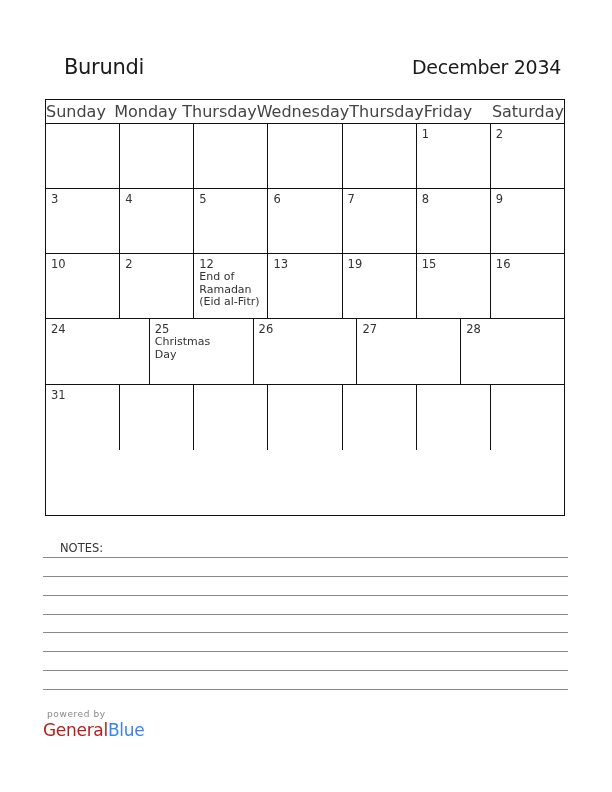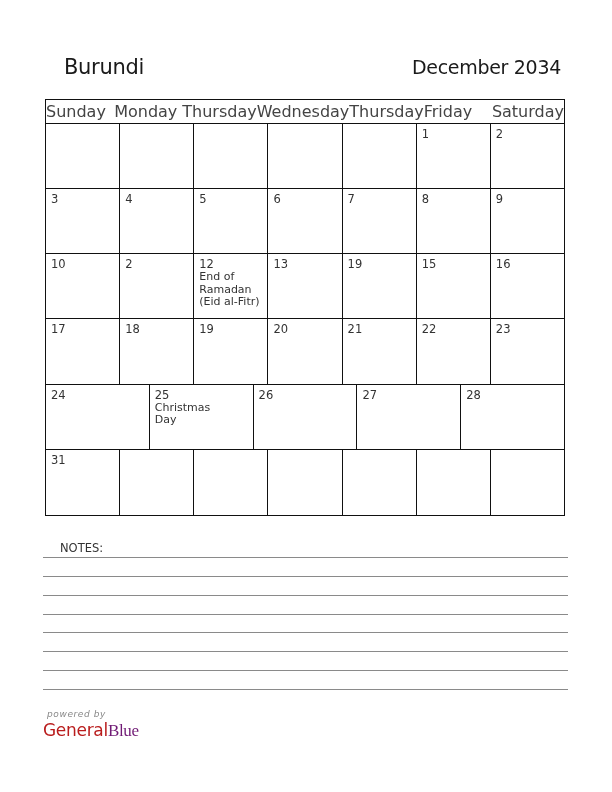--- a/index.html
+++ b/index.html
@@ -14,24 +14,24 @@
     .hdr div { flex: 1; text-align: left; font-size: 16px; line-height: 23px; color: #444; }
     .grid { position: absolute; left: 0; top: 24px; width: 100%; height: calc(100% - 24px); }
     .row { display: flex; height: 16.666%; box-sizing: border-box; border-bottom: 1.3px solid #111; }
     .row:last-child { border-bottom: none; }
     .cell { flex: 1; border-right: 1.3px solid #111; box-sizing: border-box; padding: 3px 0 0 5px; }
     .cell:last-child { border-right: none; }
     .num { font-size: 11.5px; color: #333; line-height: 14px; }
     .hol { font-size: 11px; color: #333; line-height: 12.5px; }
     .notes-label { position: absolute; left: 60px; top: 541px; font-size: 11.5px; color: #333; }
     .note-line { position: absolute; left: 43px; width: 525px; height: 1px; background: #8a8a8a; }
-    .powered { position: absolute; left: 47px; top: 709px; font-size: 9px; color: #888; letter-spacing: 0.6px; font-style: italic; }
+    .powered { position: absolute; left: 47px; top: 709px; font-size: 9px; color: #888; letter-spacing: 0.6px; }
     .brand { position: absolute; left: 43px; top: 720px; font-size: 17px; letter-spacing: -0.3px; }
     .brand .g { color: #b91c1c; }
-    .brand .b { color: #701a75; font-family: Liberation Serif, serif; }
+    .brand .b { color: #3b82f6; }
   </style>
 </head>
 <body>
 
 <div class="country">Burundi</div>
 <div class="month">December 2034</div>
 
 <div class="cal">
   <div class="hdr">
     <div>Sunday</div>
@@ -110,43 +110,20 @@
         </div>
         <div class="cell">
           <div class="num">15</div>
         </div>
         <div class="cell">
           <div class="num">16</div>
         </div>
       </div>
       <div class="row">
         <div class="cell">
-          <div class="num">17</div>
-        </div>
-        <div class="cell">
-          <div class="num">18</div>
-        </div>
-        <div class="cell">
-          <div class="num">19</div>
-        </div>
-        <div class="cell">
-          <div class="num">20</div>
-        </div>
-        <div class="cell">
-          <div class="num">21</div>
-        </div>
-        <div class="cell">
-          <div class="num">22</div>
-        </div>
-        <div class="cell">
-          <div class="num">23</div>
-        </div>
-      </div>
-      <div class="row">
-        <div class="cell">
           <div class="num">24</div>
         </div>
         <div class="cell">
           <div class="num">25</div>
           <div class="hol">Christmas</div>
           <div class="hol">Day</div>
         </div>
         <div class="cell">
           <div class="num">26</div>
         </div>

